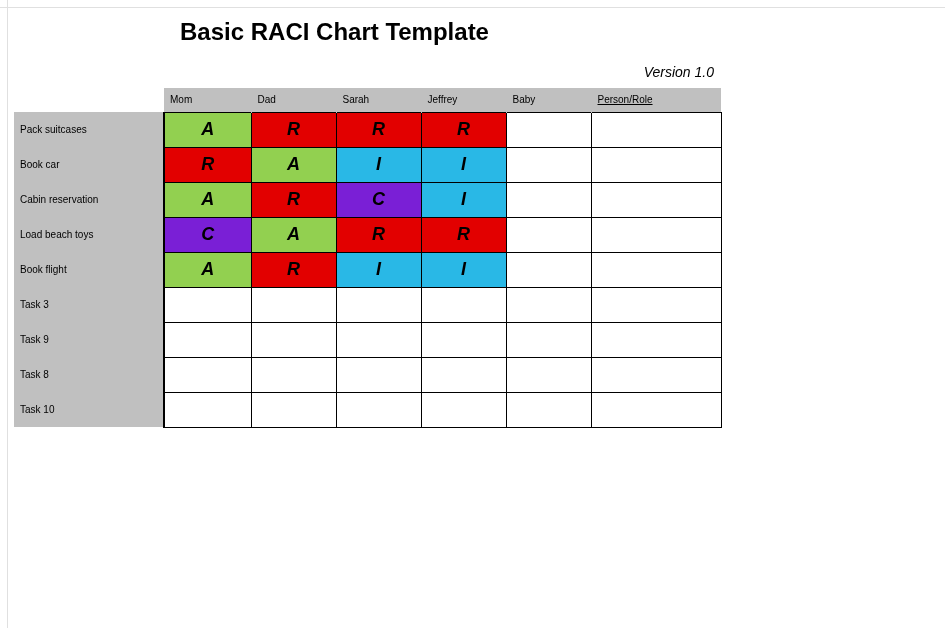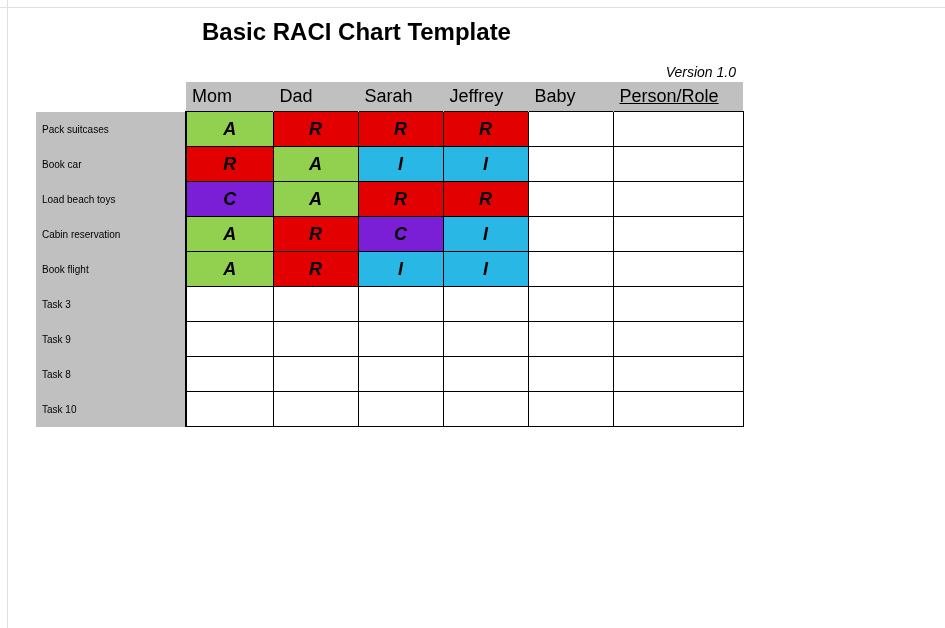--- a/index.html
+++ b/index.html
@@ -19,51 +19,51 @@
     }
     .gridlines-top {
       position: absolute;
       top: 0; left: 0;
       width: 100%; height: 8px;
       border-bottom: 1px solid #e0e0e0;
     }
     .content {
       position: absolute;
       top: 10px;
-      left: 36px;
+      left: 14px;
     }
     .title {
       font-family: "Comic Sans MS", cursive, sans-serif;
       font-weight: bold;
       font-size: 24px;
       color: #000;
       margin-left: 166px;
       margin-top: 8px;
       margin-bottom: 18px;
     }
     .version-row {
       text-align: right;
       font-style: italic;
       font-size: 14px;
-      margin-bottom: 2px;
+      margin-bottom: 8px;
       width: 706px;
       padding-right: 6px;
     }
     table {
       border-collapse: collapse;
     }
     .rowhdr-col { width: 150px; }
     .mom-col { width: 87px; }
     .dad-col, .sarah-col, .jeffrey-col, .baby-col { width: 85px; }
     .personrole-col { width: 130px; }
     th.colhdr {
       background: #c0c0c0;
       text-align: left;
       font-weight: normal;
-      font-size: 18px;
+      font-size: 10px;
       padding: 4px 6px;
       height: 24px;
       border-right: 1px solid #c0c0c0;
     }
     th.colhdr.last { border-right: none; text-decoration: underline; }
     th.corner {
       background: #fff;
       border: none;
     }
     td.rowhdr {
@@ -138,38 +138,38 @@
         <tr>
           <td class="rowhdr">Book car</td>
           <td class="cell first-col raci-R">R</td>
           <td class="cell raci-A">A</td>
           <td class="cell raci-I">I</td>
           <td class="cell raci-I">I</td>
           <td class="cell"></td>
           <td class="cell"></td>
         </tr>
         <tr>
+          <td class="rowhdr">Cabin reservation</td>
+          <td class="cell first-col raci-A">A</td>
+          <td class="cell raci-R">R</td>
+          <td class="cell raci-C">C</td>
+          <td class="cell raci-I">I</td>
+          <td class="cell"></td>
+          <td class="cell"></td>
+        </tr>
+        <tr>
           <td class="rowhdr">Load beach toys</td>
           <td class="cell first-col raci-C">C</td>
           <td class="cell raci-A">A</td>
           <td class="cell raci-R">R</td>
           <td class="cell raci-R">R</td>
           <td class="cell"></td>
           <td class="cell"></td>
         </tr>
         <tr>
-          <td class="rowhdr">Cabin reservation</td>
-          <td class="cell first-col raci-A">A</td>
-          <td class="cell raci-R">R</td>
-          <td class="cell raci-C">C</td>
-          <td class="cell raci-I">I</td>
-          <td class="cell"></td>
-          <td class="cell"></td>
-        </tr>
-        <tr>
           <td class="rowhdr">Book flight</td>
           <td class="cell first-col raci-A">A</td>
           <td class="cell raci-R">R</td>
           <td class="cell raci-I">I</td>
           <td class="cell raci-I">I</td>
           <td class="cell"></td>
           <td class="cell"></td>
         </tr>
         <tr>
           <td class="rowhdr">Task 3</td>

